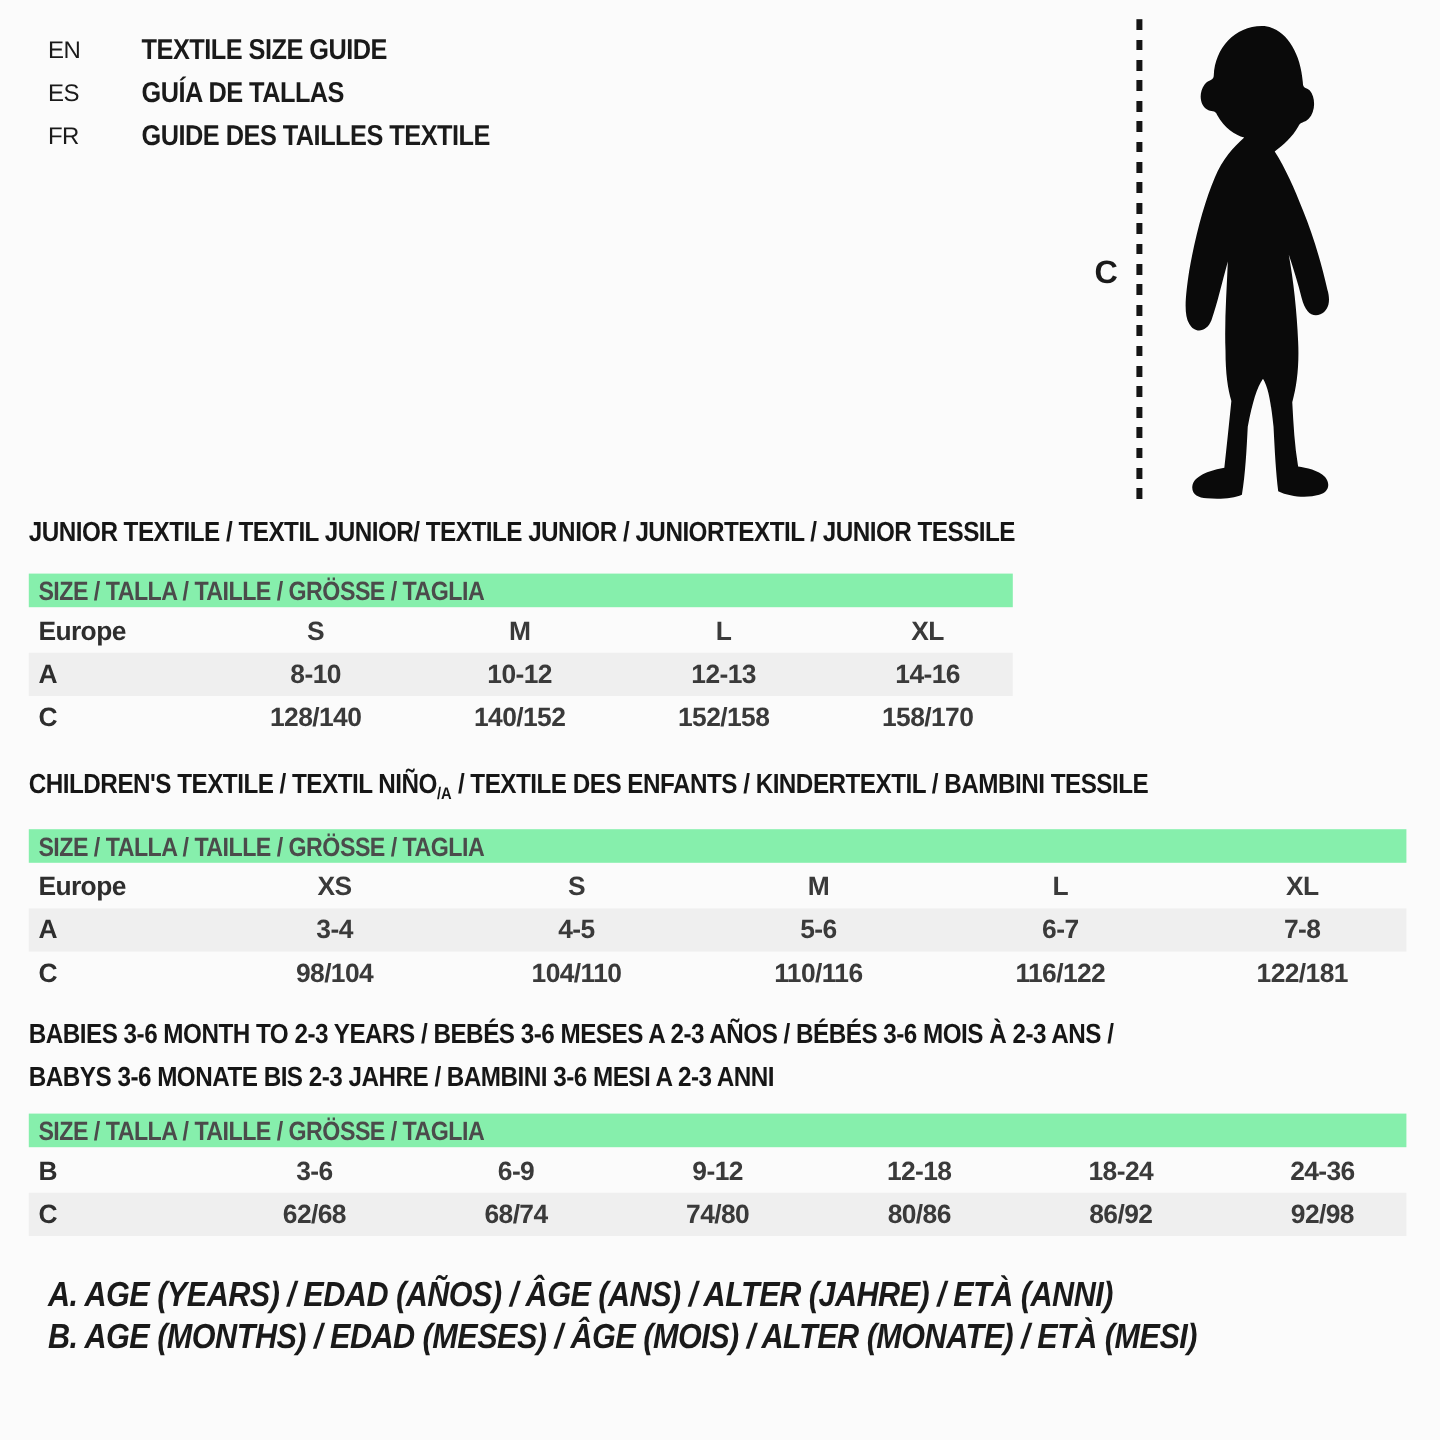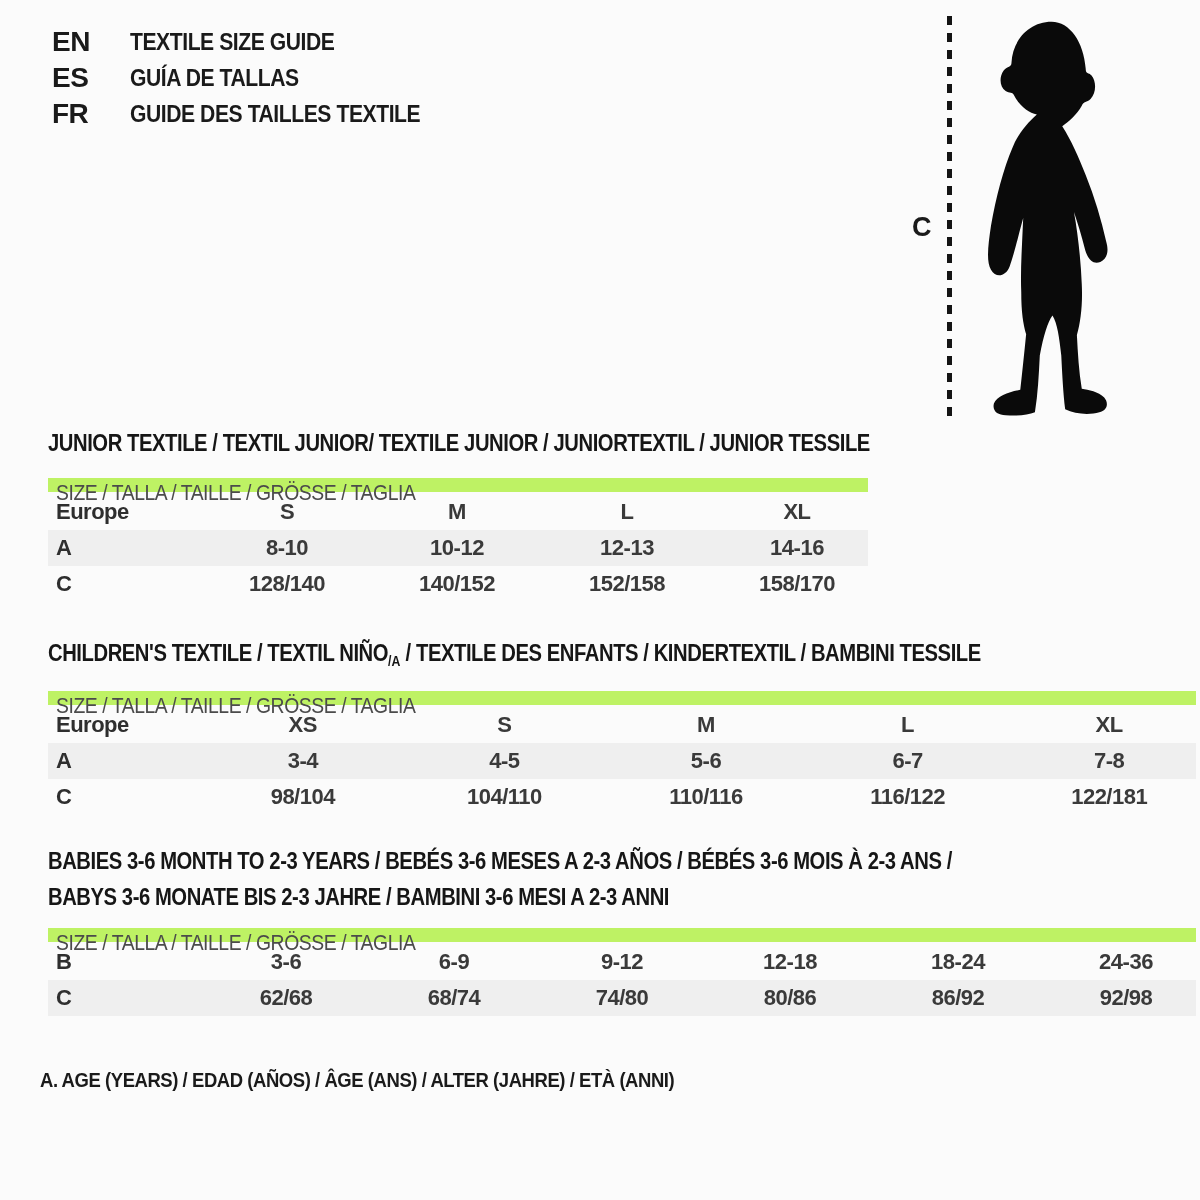--- a/index.html
+++ b/index.html
@@ -15,62 +15,62 @@
     display: inline-block;
     transform: scaleX(0.88);
     transform-origin: 0 50%;
     white-space: nowrap;
     letter-spacing: -0.5px;
   }
   
   .lang-block { position: absolute; top: 24px; left: 40px; }
   .lang-row { display: flex; height: 36px; align-items: center; }
   .lang-code {
-    width: 78px; font-weight: bold; font-size: 28px; letter-spacing: -0.5px; margin-left: 12px;
+    width: 78px; font-weight: normal; font-size: 20px; letter-spacing: -0.5px;
   }
   .lang-title { font-weight: bold; font-size: 24px; }
   
   .height-line {
     position: absolute; left: 947px; top: 16px; width: 5px; height: 400px;
     background: repeating-linear-gradient(to bottom, #141414 0 9px, transparent 9px 17px);
   }
   .height-label {
     position: absolute; left: 912px; top: 212px;
     font-weight: bold; font-size: 27px;
   }
   .toddler { position: absolute; left: 966px; top: 12px; width: 172px; height: 410px; }
   
-  .section { position: absolute; left: 48px; }
+  .section { position: absolute; left: 24px; }
   .sec-title {
     font-weight: bold; font-size: 23px; line-height: 30px; color: #161616;
     white-space: nowrap;
   }
   .sec-title .sub {
     font-size: 14px; position: relative; top: 5px; letter-spacing: 0;
   }
   .babies-title { line-height: 36px; }
   .size-table { width: 100%; }
   .table-header-bar {
-    height: 14px; line-height: 30px; background: #bef264; color: #4b4b4b;
-    font-weight: normal; font-size: 22px; padding-left: 8px; margin-bottom: 2px;
+    height: 28px; line-height: 30px; background: #86efac; color: #4b4b4b;
+    font-weight: bold; font-size: 22px; padding-left: 8px; margin-bottom: 2px;
   }
   .tr { display: flex; height: 36px; align-items: center; gap: 28px; }
   .tr.alt { background: #efefef; }
   .td {
     flex: 1; text-align: center; font-weight: bold; font-size: 22px;
     color: #3a3a3a; letter-spacing: -0.5px;
   }
   .td.label {
     flex: 0 0 140px; text-align: left; padding-left: 8px; color: #2e2e2e;
   }
   .mt20 { margin-top: 20px; }
   .mt13 { margin-top: 13px; }
   
   .legend { position: absolute; left: 40px; top: 1062px; }
-  .legend-line { font-weight: bold; font-size: 21px; line-height: 35px; }
+  .legend-line { font-weight: bold; font-size: 29px; line-height: 35px; font-style: italic; }
 </style>
 </head>
 <body>
 
 <div class="lang-block">
   <div class="lang-row">
     <span class="lang-code">EN</span>
     <span class="lang-title cond">TEXTILE SIZE GUIDE</span>
   </div>
   <div class="lang-row">
@@ -207,13 +207,14 @@
       <div class="td">74/80</div>
       <div class="td">80/86</div>
       <div class="td">86/92</div>
       <div class="td">92/98</div>
     </div>
   </div>
 </div>
 
 <div class="legend">
   <div class="legend-line"><span class="cond">A. AGE (YEARS) / EDAD (AÑOS) / ÂGE (ANS) / ALTER (JAHRE) / ETÀ (ANNI)</span></div>
+  <div class="legend-line"><span class="cond">B. AGE (MONTHS) / EDAD (MESES) / ÂGE (MOIS) / ALTER (MONATE) / ETÀ (MESI)</span></div>
 </div>
 
 </body></html>

